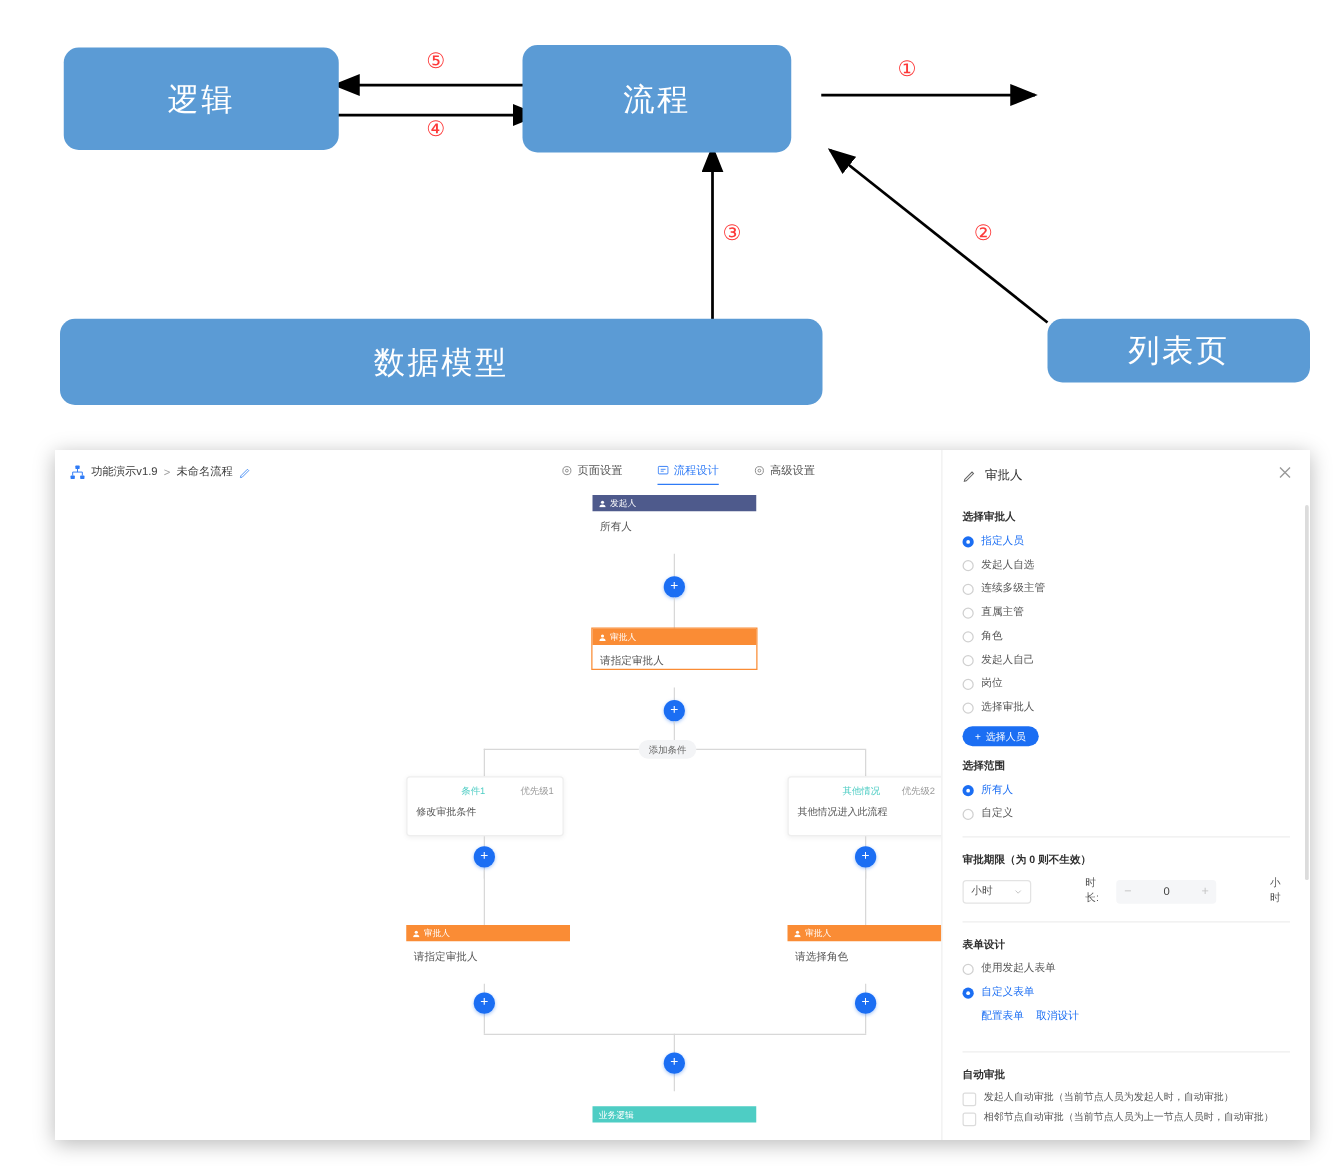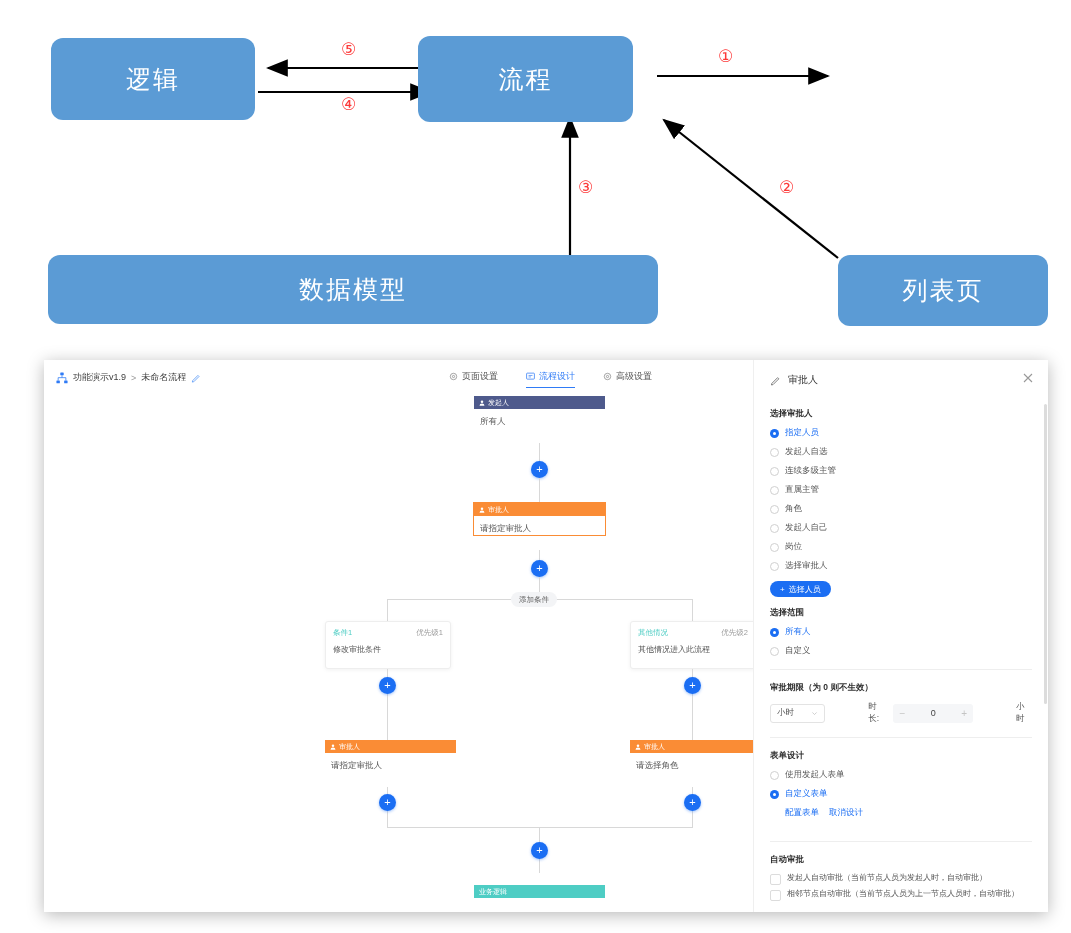--- a/index.html
+++ b/index.html
@@ -72,21 +72,21 @@
   }
   .addcond{
     position:absolute;height:15px;padding:0 8px;border-radius:8px;background:#f3f4f6;
     display:flex;align-items:center;font-size:7.5px;color:#666;cursor:pointer;
   }
   .cond{
     position:absolute;width:126px;height:48px;background:#fff;border:1px solid #eee;
     border-radius:3px;box-shadow:0 1px 4px rgba(0,0,0,.06);box-sizing:border-box;
   }
   .cond .crow{display:flex;justify-content:space-between;padding:6px 7px 0 7px;}
-  .cond .cname{font-size:7.5px;color:#4ecdc4;}
+  .cond .cname{font-size:7.5px;color:#4ecdc4;margin-left:36px;}
   .cond .cprio{font-size:7.5px;color:#9a9a9a;}
   .cond .cdesc{font-size:8px;color:#555;padding:6px 7px 0 7px;}
 
   
   #panel{
     position:absolute;right:0;top:0;width:294px;height:100%;background:#fff;
     border-left:1px solid #efefef;overflow:hidden;
   }
   #ptitle{position:absolute;left:16px;top:13px;display:flex;align-items:center;gap:7px;font-size:10px;color:#333;}
   #pclose{position:absolute;right:14px;top:12px;width:12px;height:12px;cursor:pointer;}
@@ -136,24 +136,24 @@
 
     <line x1="838" y1="258" x2="664" y2="120" stroke="#000" stroke-width="2.2" marker-end="url(#ah)"></line>
 
     <line x1="570" y1="258" x2="570" y2="118" stroke="#000" stroke-width="2.2" marker-end="url(#ah)"></line>
 
     <line x1="440" y1="68" x2="268" y2="68" stroke="#000" stroke-width="2.2" marker-end="url(#ah)"></line>
 
     <line x1="258" y1="92" x2="430" y2="92" stroke="#000" stroke-width="2.2" marker-end="url(#ah)"></line>
   </svg>
 
-  <div class="dbox" style="left:51px;top:38px;width:204px;height:82px;">逻辑</div>
+  <div class="dbox" style="left:51px;top:38px;width:220px;height:82px;">逻辑</div>
   <div class="dbox" style="left:418px;top:36px;width:215px;height:86px;">流程</div>
   <div class="dbox" style="left:48px;top:255px;width:610px;height:69px;">数据模型</div>
-  <div class="dbox" style="left:838px;top:255px;width:210px;height:71px;">列表页</div>
+  <div class="dbox" style="left:838px;top:255px;width:210px;height:51px;">列表页</div>
 
   <div class="dnum" style="left:718px;top:46px;">①</div>
   <div class="dnum" style="left:779px;top:177px;">②</div>
   <div class="dnum" style="left:578px;top:177px;">③</div>
   <div class="dnum" style="left:341px;top:94px;">④</div>
   <div class="dnum" style="left:341px;top:39px;">⑤</div>
 </div>
 
 <div id="shot">
 

